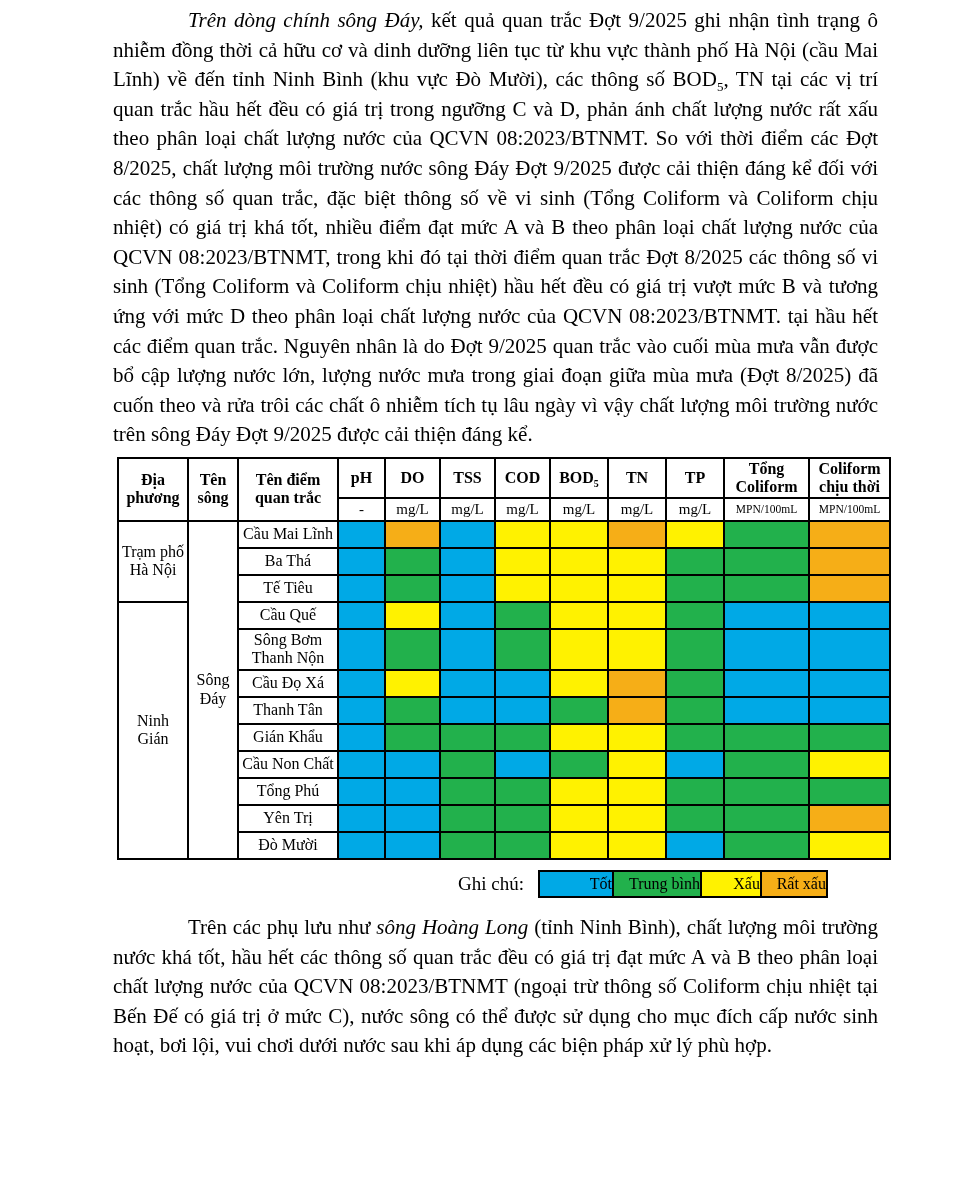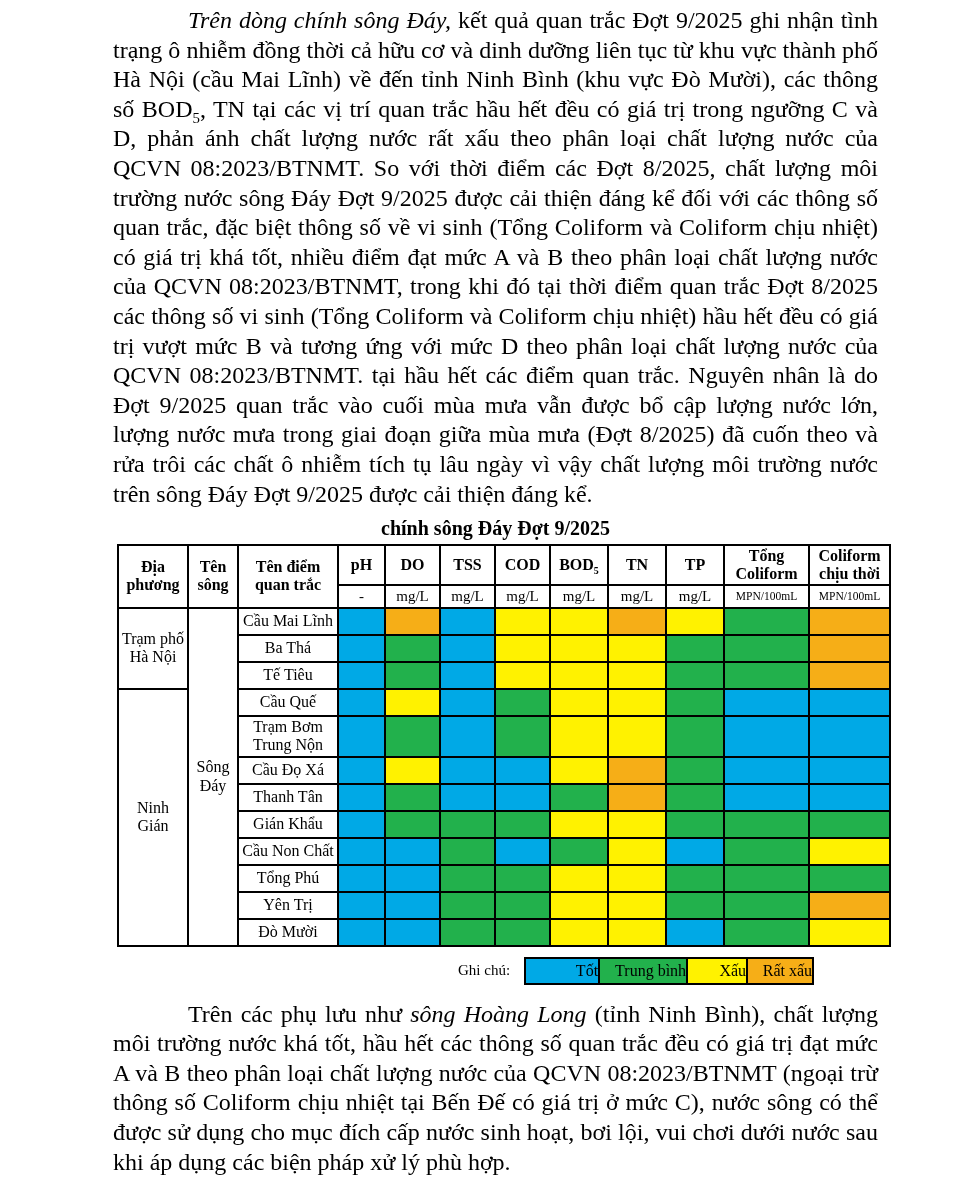--- a/index.html
+++ b/index.html
@@ -2,21 +2,21 @@
 <html lang="vi"><head>
 <meta charset="utf-8">
 <style>
   html,body{margin:0;padding:0;}
   body{
     width:977px;height:1200px;overflow:hidden;background:#ffffff;color:#000;
     font-family:"Liberation Serif","DejaVu Serif",serif;
   }
   .page{padding:6px 99px 0 113px;}
   .para{
-    font-size:24px;line-height:29.6px;text-align:justify;text-indent:75px;margin:0;
+    font-size:21px;line-height:29.6px;text-align:justify;text-indent:75px;margin:0;
   }
   .para sub, .hdr sub{font-size:0.62em;line-height:0;}
   .caption{
     font-weight:bold;font-size:20px;line-height:24.5px;text-align:center;
     margin:7px 0 3px 0;
   }
   table.wq{
     border-collapse:collapse;table-layout:fixed;width:772px;margin-left:4px;
   }
   table.wq th,table.wq td{
@@ -27,41 +27,40 @@
   th.unit{font-size:15px;font-weight:normal;line-height:17px;height:19px;}
   th.unit-small{font-size:11.5px;}
   td.group,td.river,td.site{font-size:16px;line-height:18.5px;background:#fff;}
   td.site{padding:2px 4px;}
   td.qcell{height:23px;}
   col.c1{width:70px;}  col.c2{width:50px;}  col.c3{width:100px;}
   col.c4{width:47px;}  col.c5{width:55px;}  col.c6{width:55px;}
   col.c7{width:55px;}  col.c8{width:58px;}  col.c9{width:58px;}
   col.c10{width:58px;} col.c11{width:85px;} col.c12{width:81px;}
   .legend{display:flex;align-items:center;margin:10px 0 0 345px;}
-  .legend-label{font-size:15px;margin-right:14px;}
+  .legend-label{font-size:19px;margin-right:14px;}
   .legend-boxes{display:flex;border:2px solid #000;}
   .legend-box{
     height:24px;line-height:24px;font-size:16px;text-align:right;
   }
   .legend-box + .legend-box{border-left:2px solid #000;}
   .legend-box:nth-child(1){width:72px;}
   .legend-box:nth-child(2){width:86px;}
   .legend-box:nth-child(3){width:58px;}
   .legend-box:nth-child(4){width:64px;}
   .para.bottom{margin-top:15px;}
 </style>
 </head>
 <body>
 
 <div class="page">
 
   <p class="para"><span style="font-style: italic;">Trên dòng chính sông Đáy,</span><span> kết quả quan trắc Đợt 9/2025 ghi nhận tình trạng ô nhiễm đồng thời cả hữu cơ và dinh dưỡng liên tục từ khu vực thành phố Hà Nội (cầu Mai Lĩnh) về đến tỉnh Ninh Bình (khu vực Đò Mười), các thông số BOD</span><sub>5</sub><span>, TN tại các vị trí quan trắc hầu hết đều có giá trị trong ngưỡng C và D, phản ánh chất lượng nước rất xấu theo phân loại chất lượng nước của QCVN 08:2023/BTNMT. So với thời điểm các Đợt 8/2025, chất lượng môi trường nước sông Đáy Đợt 9/2025 được cải thiện đáng kể đối với các thông số quan trắc, đặc biệt thông số về vi sinh (Tổng Coliform và Coliform chịu nhiệt) có giá trị khá tốt, nhiều điểm đạt mức A và B theo phân loại chất lượng nước của QCVN 08:2023/BTNMT, trong khi đó tại thời điểm quan trắc Đợt 8/2025 các thông số vi sinh (Tổng Coliform và Coliform chịu nhiệt) hầu hết đều có giá trị vượt mức B và tương ứng với mức D theo phân loại chất lượng nước của QCVN 08:2023/BTNMT. tại hầu hết các điểm quan trắc. Nguyên nhân là do Đợt 9/2025 quan trắc vào cuối mùa mưa vẫn được bổ cập lượng nước lớn, lượng nước mưa trong giai đoạn giữa mùa mưa (Đợt 8/2025) đã cuốn theo và rửa trôi các chất ô nhiễm tích tụ lâu ngày vì vậy chất lượng môi trường nước trên sông Đáy Đợt 9/2025 được cải thiện đáng kể.</span></p>
 
   <div class="caption">
-    <div>chính sông Đáy Đợt 9/2025</div>
   </div>
 
   <table class="wq" id="wq-table">
     <colgroup>
       <col class="c1">
         <col class="c2">
         <col class="c3">
         <col class="c4">
       <col class="c5">
         <col class="c6">
@@ -145,21 +144,21 @@
           <td class="qcell" style="background-color: rgb(255, 242, 0);"></td>
           <td class="qcell" style="background-color: rgb(0, 169, 230);"></td>
           <td class="qcell" style="background-color: rgb(34, 177, 76);"></td>
           <td class="qcell" style="background-color: rgb(255, 242, 0);"></td>
           <td class="qcell" style="background-color: rgb(255, 242, 0);"></td>
           <td class="qcell" style="background-color: rgb(34, 177, 76);"></td>
           <td class="qcell" style="background-color: rgb(0, 169, 230);"></td>
           <td class="qcell" style="background-color: rgb(0, 169, 230);"></td>
         </tr>
         <tr>
-          <td class="site">Trạm Bơm Trung Nộn</td>
+          <td class="site">Sông Bơm Thanh Nộn</td>
           <td class="qcell" style="background-color: rgb(0, 169, 230);"></td>
           <td class="qcell" style="background-color: rgb(34, 177, 76);"></td>
           <td class="qcell" style="background-color: rgb(0, 169, 230);"></td>
           <td class="qcell" style="background-color: rgb(34, 177, 76);"></td>
           <td class="qcell" style="background-color: rgb(255, 242, 0);"></td>
           <td class="qcell" style="background-color: rgb(255, 242, 0);"></td>
           <td class="qcell" style="background-color: rgb(34, 177, 76);"></td>
           <td class="qcell" style="background-color: rgb(0, 169, 230);"></td>
           <td class="qcell" style="background-color: rgb(0, 169, 230);"></td>
         </tr>

